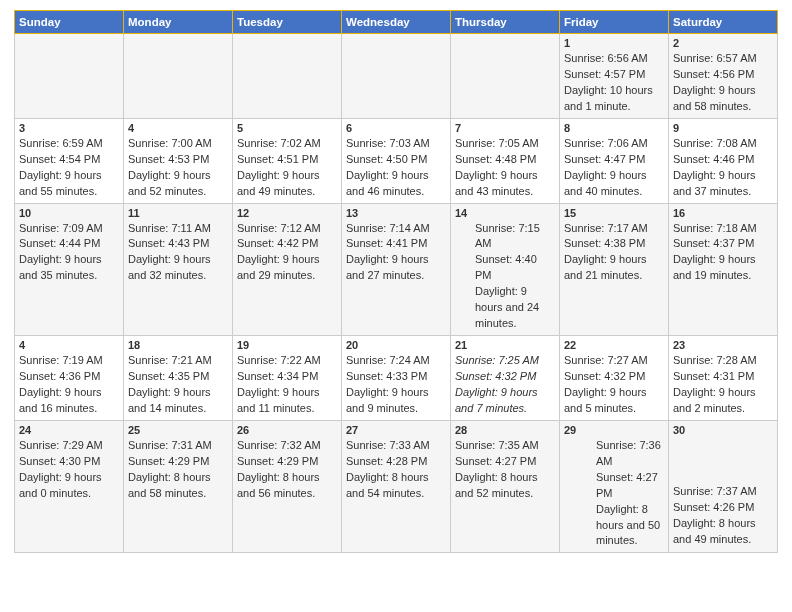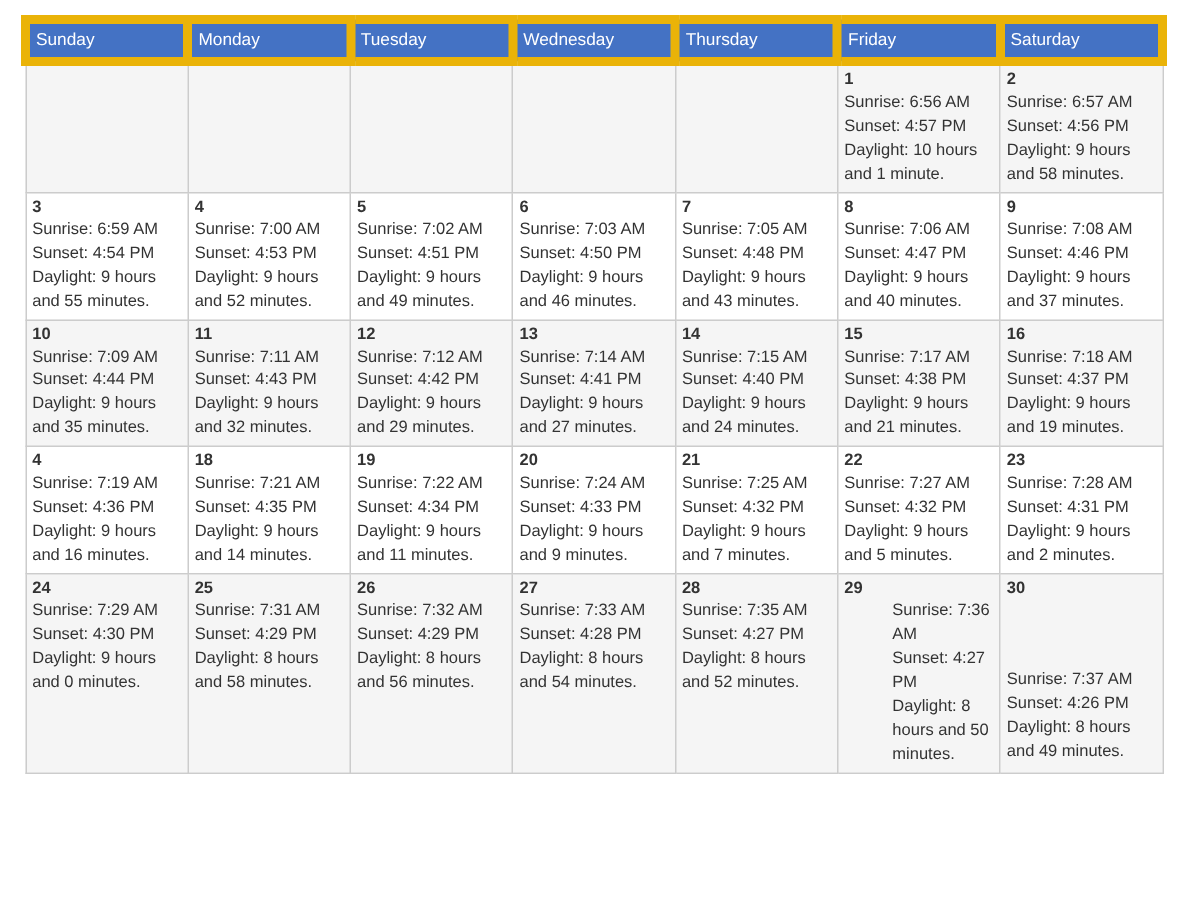--- a/index.html
+++ b/index.html
@@ -52,24 +52,24 @@
     }
     table {
       width: 100%;
       border-collapse: collapse;
       table-layout: fixed;
     }
     thead th {
       background: #4472c4;
       color: #fff;
       font-size: 11.5px;
-      font-weight: normal;
+      font-weight: bold;
       padding: 5px 4px;
       text-align: left;
-      border: 6px solid #eab308;
+      border: 1px solid #eab308;
     }
     tbody td {
       border: 1px solid #ccc;
       vertical-align: top;
       padding: 3px 4px;
       font-size: 9.5px;
       color: #333;
       height: 78px;
     }
     tbody tr:nth-child(odd) td {
@@ -194,21 +194,21 @@
 Daylight: 9 hours and 29 minutes.</div>
           </td>
           <td>
             <span class="day-num">13</span>
             <div class="day-info" style="white-space: pre-line;">Sunrise: 7:14 AM
 Sunset: 4:41 PM
 Daylight: 9 hours and 27 minutes.</div>
           </td>
           <td>
             <span class="day-num">14</span>
-            <div class="day-info" style="white-space: pre-line;">Sunrise: 7:15 AM
+            <div class="day-info" style="white-space: pre-line; margin-left: 20px;">Sunrise: 7:15 AM
 Sunset: 4:40 PM
 Daylight: 9 hours and 24 minutes.</div>
           </td>
           <td>
             <span class="day-num">15</span>
             <div class="day-info" style="white-space: pre-line;">Sunrise: 7:17 AM
 Sunset: 4:38 PM
 Daylight: 9 hours and 21 minutes.</div>
           </td>
           <td>
@@ -238,21 +238,21 @@
 Daylight: 9 hours and 11 minutes.</div>
           </td>
           <td>
             <span class="day-num">20</span>
             <div class="day-info" style="white-space: pre-line;">Sunrise: 7:24 AM
 Sunset: 4:33 PM
 Daylight: 9 hours and 9 minutes.</div>
           </td>
           <td>
             <span class="day-num">21</span>
-            <div class="day-info" style="white-space: pre-line;">Sunrise: 7:25 AM
+            <div class="day-info" style="white-space: pre-line; font-style: italic;">Sunrise: 7:25 AM
 Sunset: 4:32 PM
 Daylight: 9 hours and 7 minutes.</div>
           </td>
           <td>
             <span class="day-num">22</span>
             <div class="day-info" style="white-space: pre-line;">Sunrise: 7:27 AM
 Sunset: 4:32 PM
 Daylight: 9 hours and 5 minutes.</div>
           </td>
           <td>

